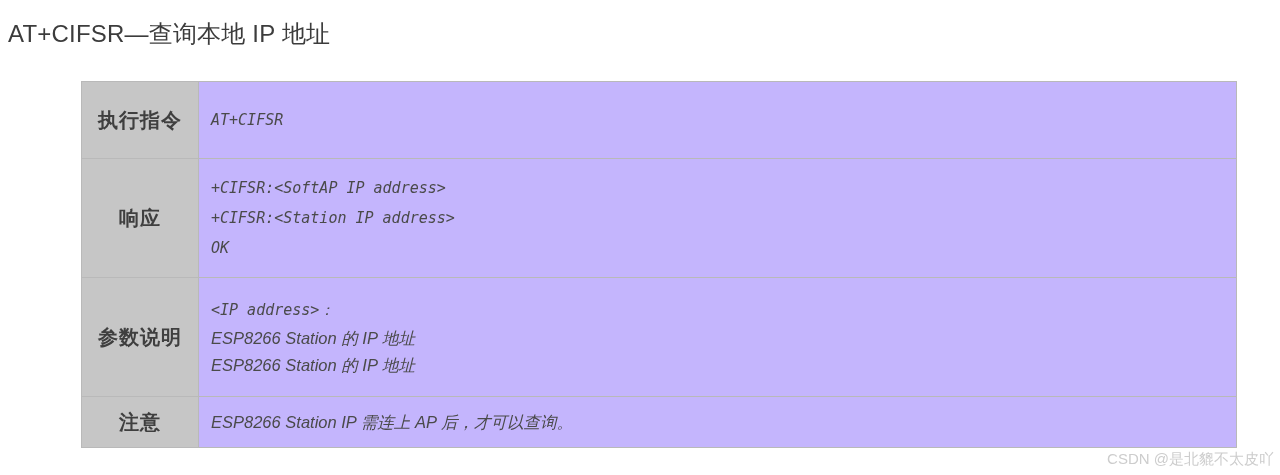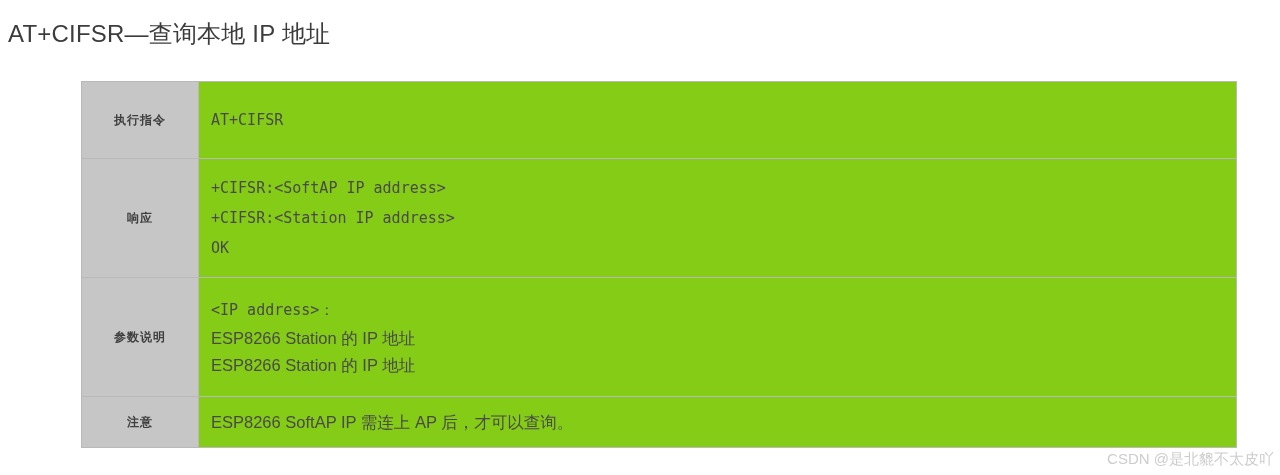--- a/index.html
+++ b/index.html
@@ -40,28 +40,29 @@
   .at-table tr { }
   .at-table td {
     border: 1px solid #b9b9b9;
     vertical-align: middle;
     padding: 0;
   }
   .at-table td.label-cell {
     width: 116px;
     background: #c6c6c6;
     color: #3f3f3f;
-    font-size: 12px;
+    font-size: 20px;
     font-weight: bold;
     text-align: center;
     letter-spacing: 1px;
   }
   .at-table td.value-cell {
-    background: #84cc16;
+    background: #c4b5fd;
     padding: 0 0 0 12px;
+    font-style: italic;
   }
 
   .row-cmd td     { height: 76px; }
   .row-resp td    { height: 118px; }
   .row-param td   { height: 118px; }
   .row-note td    { height: 50px; }
 
   .mono-line {
     font-family: "DejaVu Sans Mono", "Liberation Mono", monospace;
     font-size: 15px;
@@ -135,21 +136,21 @@
           <div class="sans-line">ESP8266 Station 的 IP 地址</div>
           <div class="sans-line">ESP8266 Station 的 IP 地址</div>
         </div>
       </td>
     </tr>
 
     <tr class="row-note">
       <td class="label-cell">注意</td>
       <td class="value-cell">
         <div class="cell-stack">
-          <div class="sans-line">ESP8266 SoftAP IP 需连上 AP 后，才可以查询。</div>
+          <div class="sans-line">ESP8266 Station IP 需连上 AP 后，才可以查询。</div>
         </div>
       </td>
     </tr>
 
   </tbody>
 </table>
 
 <div class="watermark">
   <span class="wm-text">CSDN @是北貔不太皮吖</span>
 </div>

